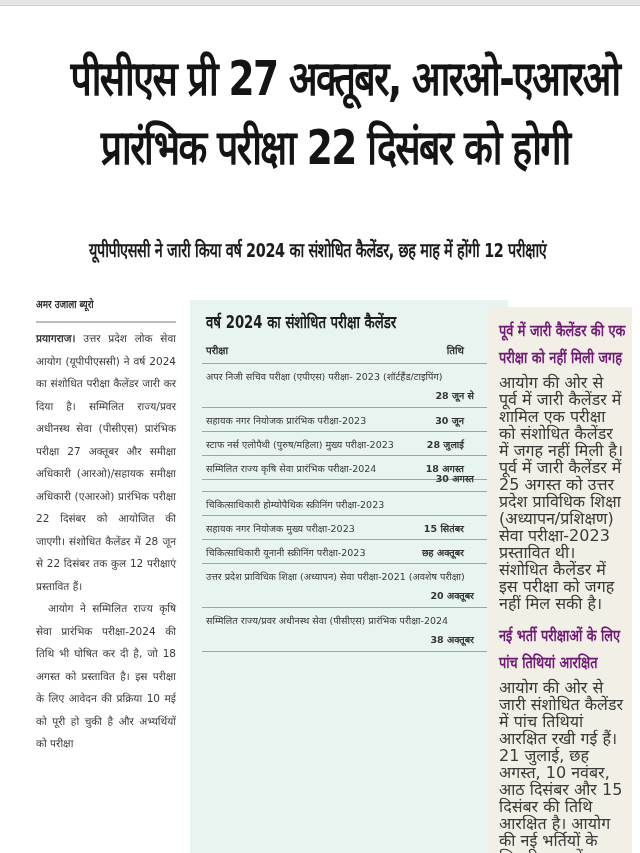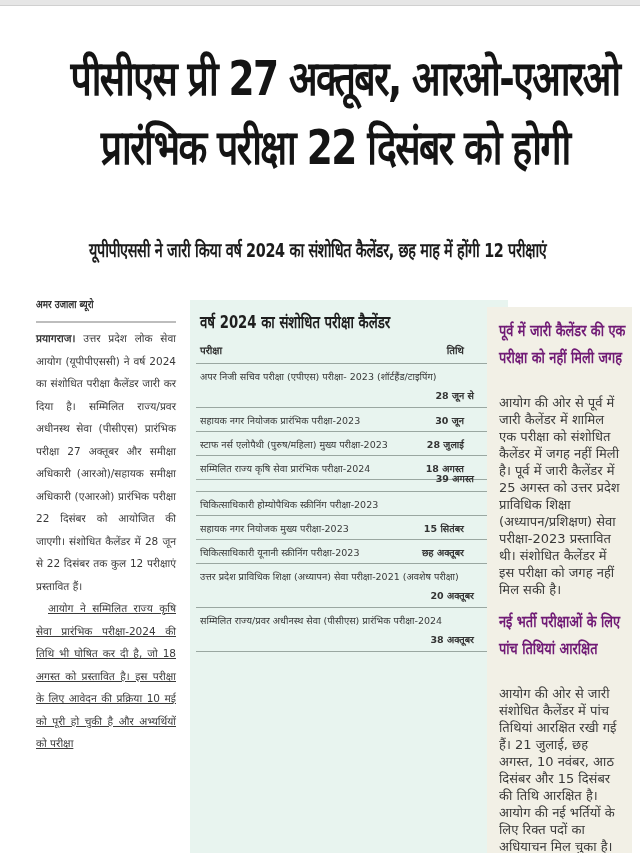--- a/index.html
+++ b/index.html
@@ -15,40 +15,40 @@
 
   .subhead { position: absolute; left: 0; top: 236px; width: 524px; text-align: center;
     font-weight: bold; font-size: 20px; color: #1c1c1c; white-space: nowrap; }
   .subhead span { display: inline-block; transform: scaleX(0.72); transform-origin: center; letter-spacing: -0.5px; }
 
   
   .leftcol { position: absolute; left: 36px; top: 296px; width: 140px; color: #333; font-size: 10.5px; }
   .byline { font-weight: bold; font-size: 11px; color: #333; padding-bottom: 10px; border-bottom: 2px solid #bdbdbd; white-space: nowrap; }
   .byline span { display: inline-block; transform: scaleX(0.8); transform-origin: left; }
   .leftcol p { margin-top: 4px; line-height: 22.5px; text-align: justify; color: #3a3a3a; }
-  .leftcol p.indent { text-indent: 12px; margin-top: 0; text-decoration: underline; }
+  .leftcol p.indent { text-indent: 12px; margin-top: 0; }
   .leftcol p .lead { font-weight: bold; }
 
   
-  .calbox { position: absolute; left: 190px; top: 300px; width: 318px; height: 553px; background: #e8f4ef; padding: 10px 6px 0 6px; }
+  .calbox { position: absolute; left: 190px; top: 300px; width: 318px; height: 553px; background: #e8f4ef; padding: 10px 6px 0 12px; }
   .caltitle { font-weight: bold; font-size: 17px; color: #1e1e1e; white-space: nowrap; padding-left: 4px; }
   .caltitle span { display: inline-block; transform: scaleX(0.78); transform-origin: left; }
   .calhead { display: flex; justify-content: space-between; font-size: 10px; font-weight: bold; color: #333; padding: 10px 38px 6px 4px; border-bottom: 1px solid #9aa7a1; }
   .row { border-bottom: 1px solid #9aa7a1; padding: 6px 4px 5px 4px; font-size: 9.5px; color: #3a3a3a; position: relative; }
   .row .exam { display: inline-block; white-space: nowrap; }
   .row .date { font-weight: bold; color: #333; }
   .row.inline { display: flex; justify-content: space-between; align-items: center; height: 24px; text-align: right; }
   .row.inline .date { padding-right: 34px; }
   .row.wrap .date { text-align: right; padding-right: 24px; margin-top: 6px; display: block; }
 
   
   .sidebar { position: absolute; left: 487px; top: 307px; width: 145px; height: 546px; background: #f2f0e6; padding: 10px 8px 0 12px; color: #333; }
   .sidebar h3 { font-size: 16px; line-height: 27px; font-weight: bold; color: #701a75; }
   .sidebar h3 span { display: inline-block; transform: scaleX(0.8); transform-origin: left; white-space: nowrap; }
-  .sidebar p { font-size: 13px; line-height: 17px; color: #3a3a3a; margin-top: 23px; margin-bottom: 10px; }
+  .sidebar p { font-size: 16px; line-height: 17px; color: #3a3a3a; margin-top: 3px; margin-bottom: 10px; }
 </style>
 </head>
 <body>
 
 <div class="topstrip"></div>
 
 <div class="headline">
   <span class="l1">पीसीएस प्री 27 अक्तूबर, आरओ-एआरओ</span>
   <span class="l2">प्रारंभिक परीक्षा 22 दिसंबर को होगी</span>
 </div>
@@ -80,21 +80,21 @@
   </div>
   <div class="row inline">
     <span class="exam">स्टाफ नर्स एलोपैथी (पुरुष/महिला) मुख्य परीक्षा-2023</span>
     <span class="date">28 जुलाई</span>
   </div>
   <div class="row inline">
     <span class="exam">सम्मिलित राज्य कृषि सेवा प्रारंभिक परीक्षा-2024</span>
     <span class="date">18 अगस्त</span>
   </div>
   <div class="row wrap" style="white-space:normal;">
-    <span class="date" style="margin-top:-14px;">39 अगस्त</span>
+    <span class="date" style="margin-top:-14px;">30 अगस्त</span>
   </div>
   <div class="row inline">
     <span class="exam">चिकित्साधिकारी होम्योपैथिक स्क्रीनिंग परीक्षा-2023</span>
     <span class="date"></span>
   </div>
   <div class="row inline">
     <span class="exam">सहायक नगर नियोजक मुख्य परीक्षा-2023</span>
     <span class="date">15 सितंबर</span>
   </div>
   <div class="row inline">

